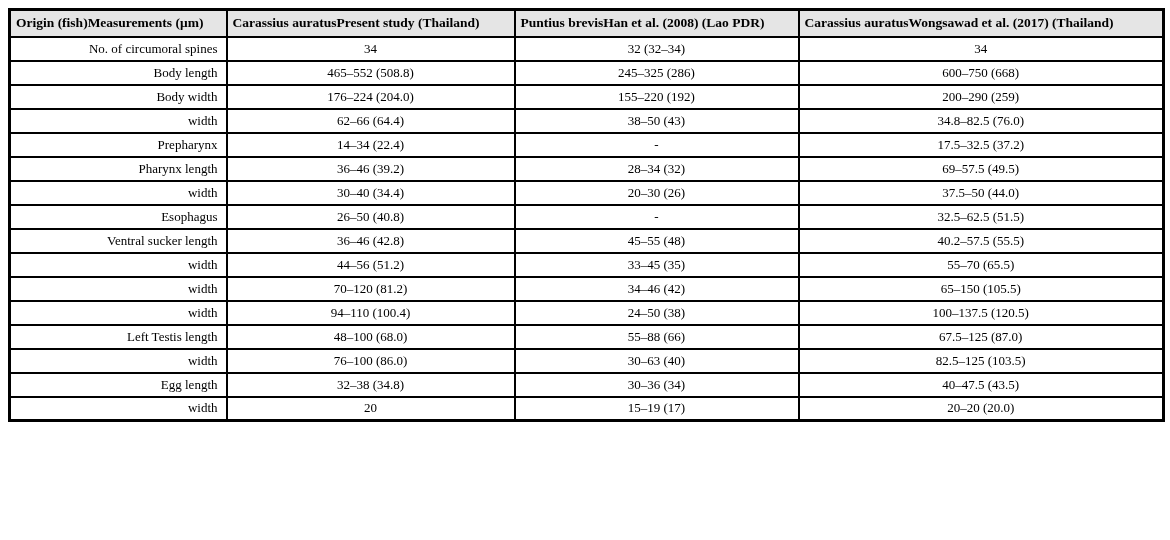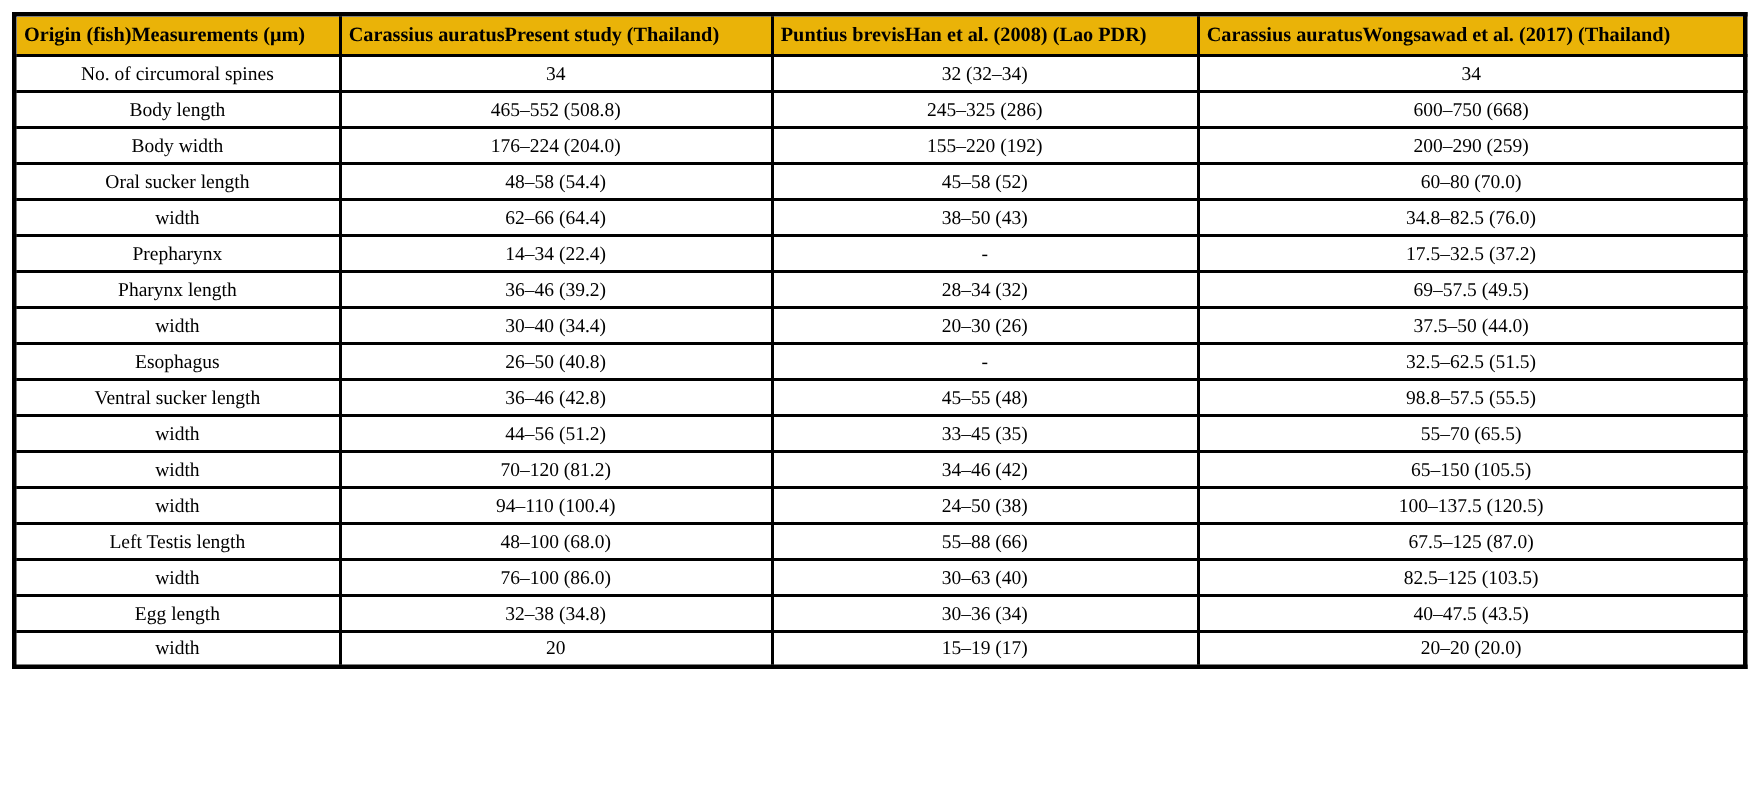--- a/index.html
+++ b/index.html
@@ -22,33 +22,33 @@
     border: 3px solid #000000;
   }
   table.morph-table th,
   table.morph-table td {
     border: 2px solid #000000;
     overflow: hidden;
     white-space: nowrap;
     vertical-align: middle;
   }
   table.morph-table th {
-    background: #eab308;
+    background: #e5e5e5;
     font-weight: bold;
     font-size: 13.5px;
     text-align: left;
     padding: 3px 5px;
     height: 27px;
   }
   table.morph-table td {
     font-size: 13px;
     height: 24px;
     padding: 2px 8px;
   }
-  td.label-cell { text-align: center; padding-left: 5px; }
+  td.label-cell { text-align: right; padding-left: 5px; }
   td.value-cell { text-align: center; }
 </style>
 </head>
 <body>
 
 <div class="page">
   <table class="morph-table">
     <colgroup>
       <col style="width:217px">
       <col style="width:288px">
@@ -76,26 +76,20 @@
           <td class="value-cell">245–325 (286)</td>
           <td class="value-cell">600–750 (668)</td>
         </tr>
         <tr>
           <td class="label-cell">Body width</td>
           <td class="value-cell">176–224 (204.0)</td>
           <td class="value-cell">155–220 (192)</td>
           <td class="value-cell">200–290 (259)</td>
         </tr>
         <tr>
-          <td class="label-cell">Oral sucker length</td>
-          <td class="value-cell">48–58 (54.4)</td>
-          <td class="value-cell">45–58 (52)</td>
-          <td class="value-cell">60–80 (70.0)</td>
-        </tr>
-        <tr>
           <td class="label-cell">width</td>
           <td class="value-cell">62–66 (64.4)</td>
           <td class="value-cell">38–50 (43)</td>
           <td class="value-cell">34.8–82.5 (76.0)</td>
         </tr>
         <tr>
           <td class="label-cell">Prepharynx</td>
           <td class="value-cell">14–34 (22.4)</td>
           <td class="value-cell">-</td>
           <td class="value-cell">17.5–32.5 (37.2)</td>
@@ -115,21 +109,21 @@
         <tr>
           <td class="label-cell">Esophagus</td>
           <td class="value-cell">26–50 (40.8)</td>
           <td class="value-cell">-</td>
           <td class="value-cell">32.5–62.5 (51.5)</td>
         </tr>
         <tr>
           <td class="label-cell">Ventral sucker length</td>
           <td class="value-cell">36–46 (42.8)</td>
           <td class="value-cell">45–55 (48)</td>
-          <td class="value-cell">98.8–57.5 (55.5)</td>
+          <td class="value-cell">40.2–57.5 (55.5)</td>
         </tr>
         <tr>
           <td class="label-cell">width</td>
           <td class="value-cell">44–56 (51.2)</td>
           <td class="value-cell">33–45 (35)</td>
           <td class="value-cell">55–70 (65.5)</td>
         </tr>
         <tr>
           <td class="label-cell">width</td>
           <td class="value-cell">70–120 (81.2)</td>

